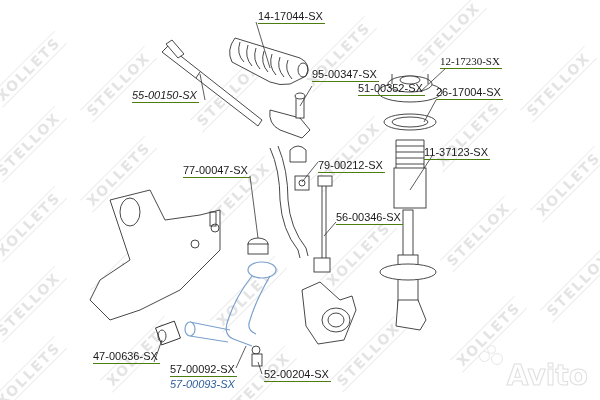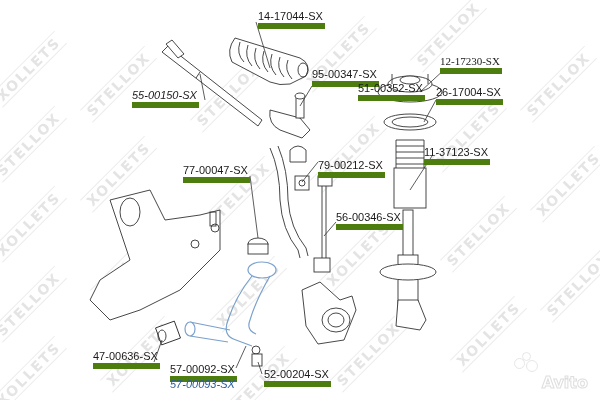--- a/index.html
+++ b/index.html
@@ -1,25 +1,25 @@
 <!DOCTYPE html>
 <html><head>
 <meta charset="utf-8">
 <style>
   html, body { margin: 0; padding: 0; background: #ffffff; }
   body { width: 600px; height: 400px; overflow: hidden; position: relative; font-family: "Liberation Sans", sans-serif; }
   #stage { position: absolute; left: 0; top: 0; width: 600px; height: 400px; background: #ffffff; overflow: hidden; }
   .wm { position: absolute; color: #e4e4e4; font-family: "DejaVu Sans", sans-serif; font-weight: bold; font-size: 14px; letter-spacing: 2px; transform: rotate(-45deg); transform-origin: left top; white-space: nowrap; border-top: 1px solid #ececec; border-bottom: 1px solid #ececec; padding: 0 4px; }
   svg.drawing { position: absolute; left: 0; top: 0; }
-  .label { position: absolute; font-size: 11px; color: #1a1a1a; white-space: nowrap; line-height: 12px; border-bottom: 6px solid #4d7c0f; padding: 0 2px 1px 0; }
+  .label { position: absolute; font-size: 11px; color: #1a1a1a; white-space: nowrap; line-height: 12px; border-bottom: 1px solid #4d7c0f; padding: 0 2px 1px 0; }
   .label.blue { color: #2d5f9a; border-bottom: none; font-style: italic; }
   .avito { position: absolute; right: 12px; bottom: 8px; display: flex; align-items: center; gap: 4px; opacity: 0.85; }
   .avito-dots { position: relative; width: 24px; height: 18px; }
   .avito-dots span { position: absolute; border-radius: 50%; background: #ffffff; border: 1px solid #e2e2e2; }
-  .avito-text { font-size: 16px; color: #ffffff; font-weight: bold; -webkit-text-stroke: 1px #d8d8d8; font-family: "DejaVu Sans", sans-serif; margin-top: 44px; }
+  .avito-text { font-size: 28px; color: #ffffff; font-weight: bold; -webkit-text-stroke: 1px #d8d8d8; font-family: "DejaVu Sans", sans-serif; margin-top: 44px; }
 </style>
 </head>
 <body>
 
 <div id="stage">
 
   <div class="wm" style="left:-10px;top:95px;">XOLLETS</div>
   <div class="wm" style="left:-10px;top:170px;">STELLOX</div>
   <div class="wm" style="left:-10px;top:250px;">XOLLETS</div>
   <div class="wm" style="left:-10px;top:330px;">STELLOX</div>

